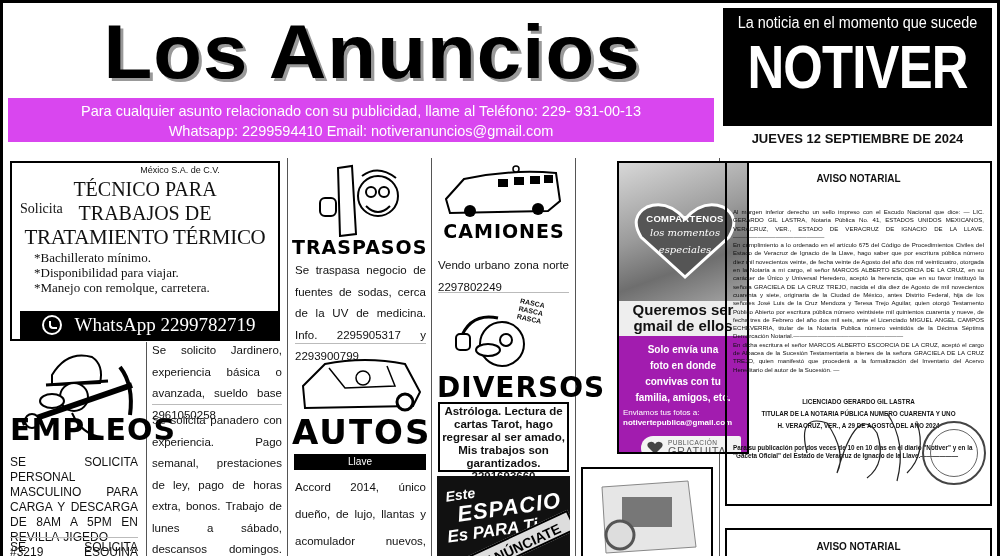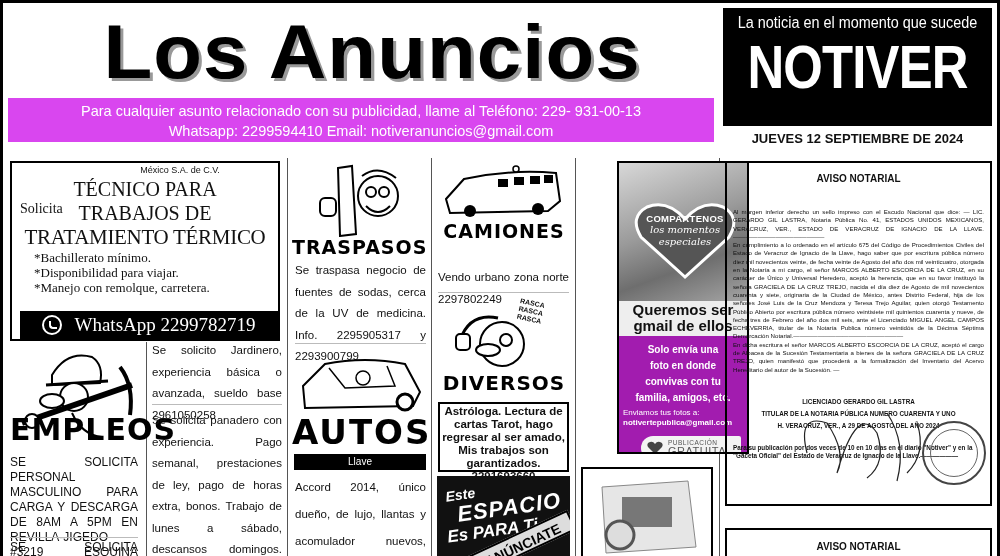--- a/index.html
+++ b/index.html
@@ -39,35 +39,35 @@
   .section-word { font-family: "DejaVu Sans", sans-serif; font-weight: 900; color: #000; text-align: center; letter-spacing: 1px; }
   .empleos-word { position: absolute; left: 10px; top: 412px; width: 136px; font-size: 30px; }
   .ad-text-caps { position: absolute; left: 10px; width: 128px; font-size: 12px; line-height: 15px; text-align: justify; text-transform: none; }
   .ad-sep { position: absolute; height: 1px; background: #bbb; }
   .ad-text { position: absolute; font-size: 11.5px; line-height: 21.5px; text-align: justify; }
 
   .traspasos-word { position: absolute; left: 292px; top: 236px; width: 134px; font-size: 19px; }
   .autos-word { position: absolute; left: 292px; top: 412px; width: 134px; font-size: 34px; letter-spacing: 2px; }
   .honda-bar { position: absolute; left: 294px; top: 454px; width: 132px; height: 16px; background: #000; color: #fff; font-size: 10px; text-align: center; line-height: 16px; }
   .camiones-word { position: absolute; left: 437px; top: 220px; width: 134px; font-size: 19px; }
-  .diversos-word { position: absolute; left: 437px; top: 371px; width: 134px; font-size: 20px; }
+  .diversos-word { position: absolute; left: 437px; top: 371px; width: 134px; font-size: 28px; }
   .astro-box { position: absolute; left: 438px; top: 402px; width: 131px; height: 70px; border: 2px solid #000; text-align: center; font-weight: bold; font-size: 11.5px; line-height: 13px; padding-top: 1px; }
   .espacio { position: absolute; left: 437px; top: 476px; width: 133px; height: 80px; background: #111; color: #fff; overflow: hidden; }
   .espacio-l1 { font-weight: bold; font-style: italic; font-size: 14px; margin: 4px 0 0 8px; transform: rotate(-8deg); }
   .espacio-l2 { font-weight: 900; font-style: italic; font-size: 22px; margin: -2px 0 0 20px; transform: rotate(-8deg); letter-spacing: 1px; }
   .espacio-l3 { font-weight: 900; font-style: italic; font-size: 17px; margin: -1px 0 0 10px; transform: rotate(-8deg); }
   .espacio-banner { position: absolute; left: 30px; top: 56px; width: 110px; height: 22px; background: #ddd; color: #000; font-weight: 900; font-size: 14px; text-align: center; line-height: 22px; transform: rotate(-25deg); border: 2px solid #000; }
 
   
   .comp { position: absolute; left: 581px; top: 161px; width: 132px; height: 293px; background: #a21caf; border: 2px solid #000; color: #fff; overflow: hidden; margin-left: 36px; }
   .comp-photo { height: 138px; background: linear-gradient(160deg, #d8d8d8 0%, #9a9a9a 45%, #6e6e6e 70%, #a5a5a5 100%); position: relative; }
   .comp-heart { position: absolute; left: 14px; top: 40px; width: 104px; height: 76px; }
   .comp-heart-text { position: absolute; left: 14px; top: 50px; width: 104px; text-align: center; }
   .comp-h1 { font-weight: bold; font-size: 9.5px; letter-spacing: 0.3px; }
-  .comp-h2 { font-family: "DejaVu Serif", serif; font-style: italic; font-size: 10px; line-height: 12px; }
+  .comp-h2 { font-family: "DejaVu Serif", serif; font-style: italic; font-size: 10px; line-height: 17px; }
   .comp-white { background: #eee; color: #111; text-align: center; font-weight: bold; font-size: 15px; line-height: 16px; padding: 1px 0 2px; }
   .comp-body { text-align: center; font-weight: bold; font-size: 10px; line-height: 16px; padding-top: 6px; }
   .comp-small { font-size: 8px; text-align: left; padding-left: 4px; line-height: 10px; margin-top: 2px; }
   .comp-mail { font-size: 8px; font-weight: bold; text-align: left; padding-left: 4px; line-height: 10px; }
   .comp-pill { margin: 8px 6px 0 22px; height: 24px; background: #f3f3f3; border-radius: 12px 2px 2px 12px; color: #555; display: flex; align-items: center; gap: 5px; padding-left: 6px; }
   .comp-pill-heart { width: 16px; height: 14px; }
   .comp-pill-t1 { font-size: 6.5px; line-height: 7px; letter-spacing: 0.5px; }
   .comp-pill-t2 { font-size: 11px; line-height: 11px; letter-spacing: 0.5px; }
 
   .ellos { position: absolute; left: 581px; top: 467px; width: 132px; height: 89px; border: 2px solid #000; border-bottom: 0; background: #fff; }
@@ -171,21 +171,21 @@
   <path d="M6 34 L24 14 Q70 4 116 8 L120 36 L108 46 L10 48 Z" fill="#fff" stroke="#000" stroke-width="2"></path>
   <rect x="58" y="14" width="10" height="8" fill="#000"></rect>
   <rect x="74" y="12" width="10" height="8" fill="#000"></rect>
   <rect x="90" y="11" width="10" height="8" fill="#000"></rect>
   <rect x="104" y="10" width="9" height="8" fill="#000"></rect>
   <circle cx="30" cy="46" r="6" fill="#000"></circle>
   <circle cx="98" cy="44" r="6" fill="#000"></circle>
   <circle cx="76" cy="4" r="3" fill="#fff" stroke="#000" stroke-width="1.5"></circle>
 </svg>
 <div class="section-word camiones-word">CAMIONES</div>
-<div class="ad-text" style="left:438px; top:255px; width:131px;margin-top:12px;">Vendo urbano zona norte 2297802249</div>
+<div class="ad-text" style="left:438px; top:255px; width:131px;">Vendo urbano zona norte 2297802249</div>
 <div class="ad-sep" style="left:438px; top:292px; width:131px;"></div>
 
 <div style="position:absolute; left:518px; top:302px; width:50px; font-size:7px; font-weight:bold; line-height:8px; transform:rotate(12deg);">RASCA RASCA RASCA</div>
 <svg style="position:absolute; left:440px; top:310px; width:110px; height:62px;" viewBox="0 0 110 62">
   <circle cx="62" cy="34" r="22" fill="#fff" stroke="#000" stroke-width="2"></circle>
   <circle cx="66" cy="30" r="6" fill="#fff" stroke="#000" stroke-width="2"></circle>
   <ellipse cx="48" cy="40" rx="12" ry="6" fill="#fff" stroke="#000" stroke-width="2"></ellipse>
   <path d="M20 30 Q30 2 58 8" fill="none" stroke="#000" stroke-width="3"></path>
   <rect x="16" y="24" width="14" height="16" rx="4" fill="#fff" stroke="#000" stroke-width="2"></rect>
 </svg>

